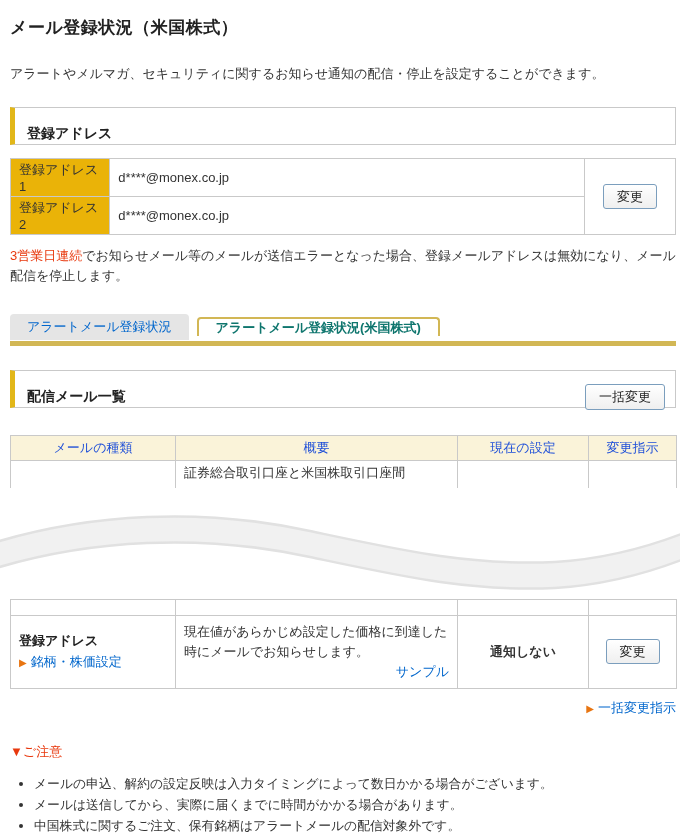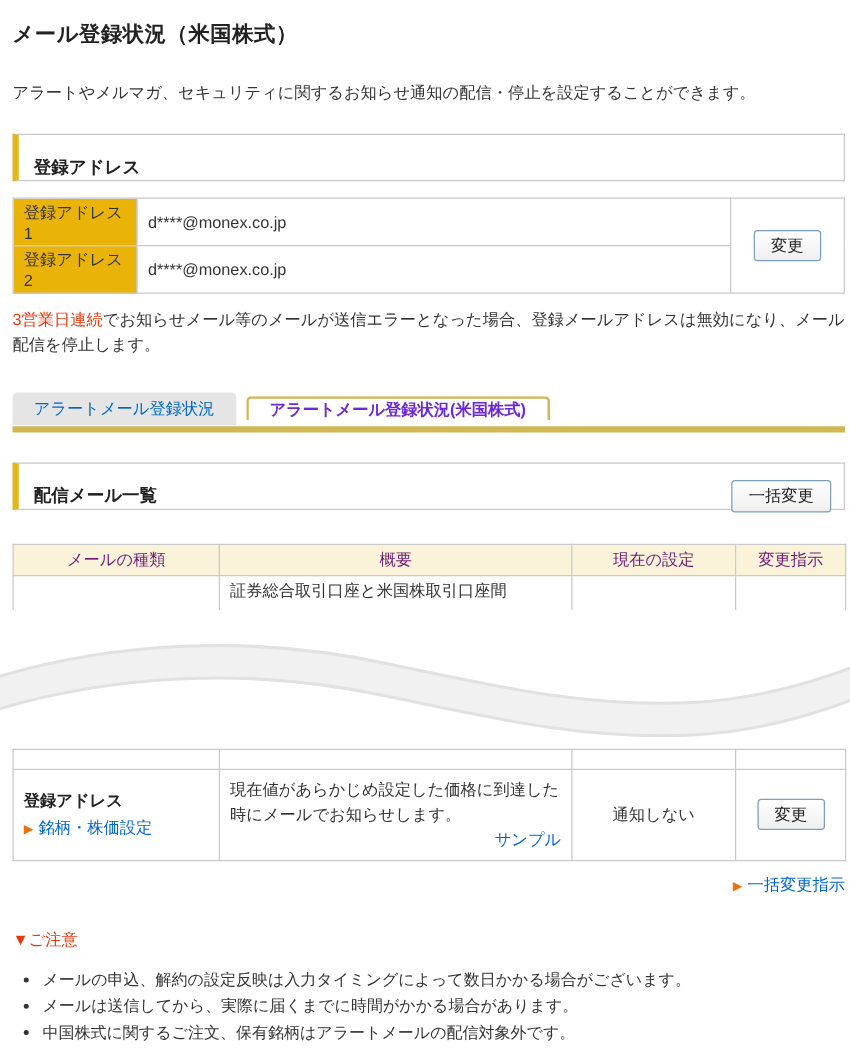--- a/index.html
+++ b/index.html
@@ -44,40 +44,40 @@
 
   
   .tabs { margin-top:26px; display:flex; align-items:center; gap:8px; height:29px; }
   .tab {
     display:flex; align-items:center; justify-content:center;
     border-top-left-radius:4px; border-top-right-radius:4px;
     font-size:13px; padding:0 17px; cursor:pointer;
   }
   .tab.inactive { background:#e5e5e5; color:#0066cc; height:26px; }
   .tab.active   {
-    background:#fff; color:#6d28d9; font-weight:bold; height:19px;
+    background:#fff; color:#0f766e; font-weight:bold; height:19px;
     border:2px solid #d2b755; border-bottom:none;
   }
   .tab-bar { height:5px; background:#d2b755; width:666px; }
 
   
   .mail-table { margin-top:27px; border-collapse:collapse; width:666px; table-layout:fixed; }
   .mail-table th, .mail-table td { border:1px solid #c9c9c9; font-size:13px; }
   .mail-table th {
-    background:#faf3d9; font-weight:normal; color:#701a75;
+    background:#faf3d9; font-weight:normal; color:#1d4ed8;
     height:25px; text-align:center; padding:2px 16px;
   }
   .col-type { width:165px; } .col-summary { width:282px; }
   .col-setting { width:131px; } .col-change { width:88px; }
 
   .mail-table tr.partial td { border-bottom:none; height:27px; vertical-align:top; padding:3px 8px; overflow:hidden; }
   .mail-table tr.sliver td { height:16px; padding:0; }
   .mail-table td.cell-type { vertical-align:middle; padding:6px 8px; line-height:21px; }
   .mail-table td.cell-summary { padding:6px 8px; line-height:20px; }
-  .mail-table td.cell-setting { text-align:center; font-weight:normal; vertical-align:middle; }
+  .mail-table td.cell-setting { text-align:center; font-weight:bold; vertical-align:middle; }
   .mail-table td.cell-change { text-align:center; vertical-align:middle; }
   .type-name { font-weight:bold; color:#222; }
 
   a.link { color:#0066cc; text-decoration:none; cursor:pointer; }
   .arrow { color:#e87511; font-size:10px; margin-right:4px; }
   .sample-row { text-align:right; display:block; }
 
   
   .wave-wrap { width:680px; margin:10px 0 6px -10px; }
 

